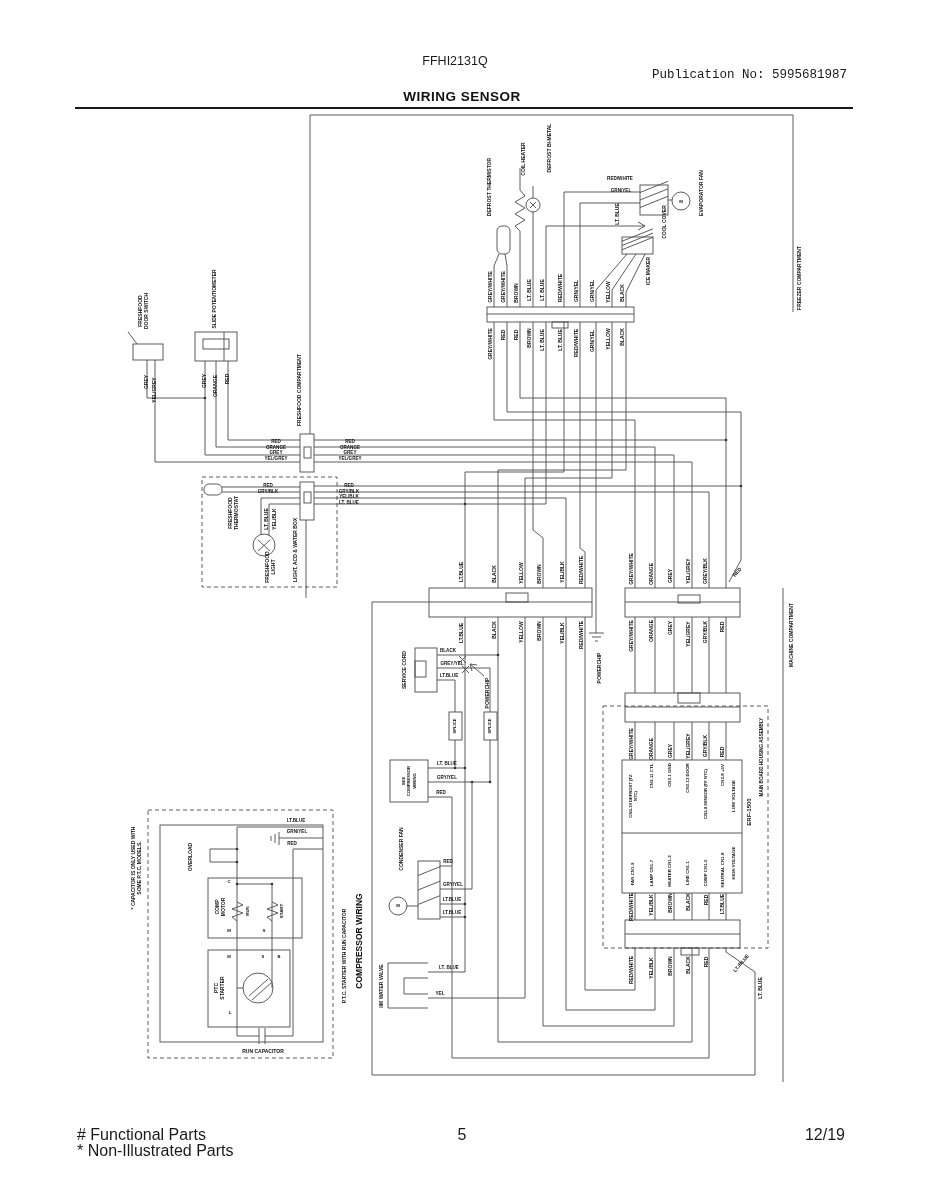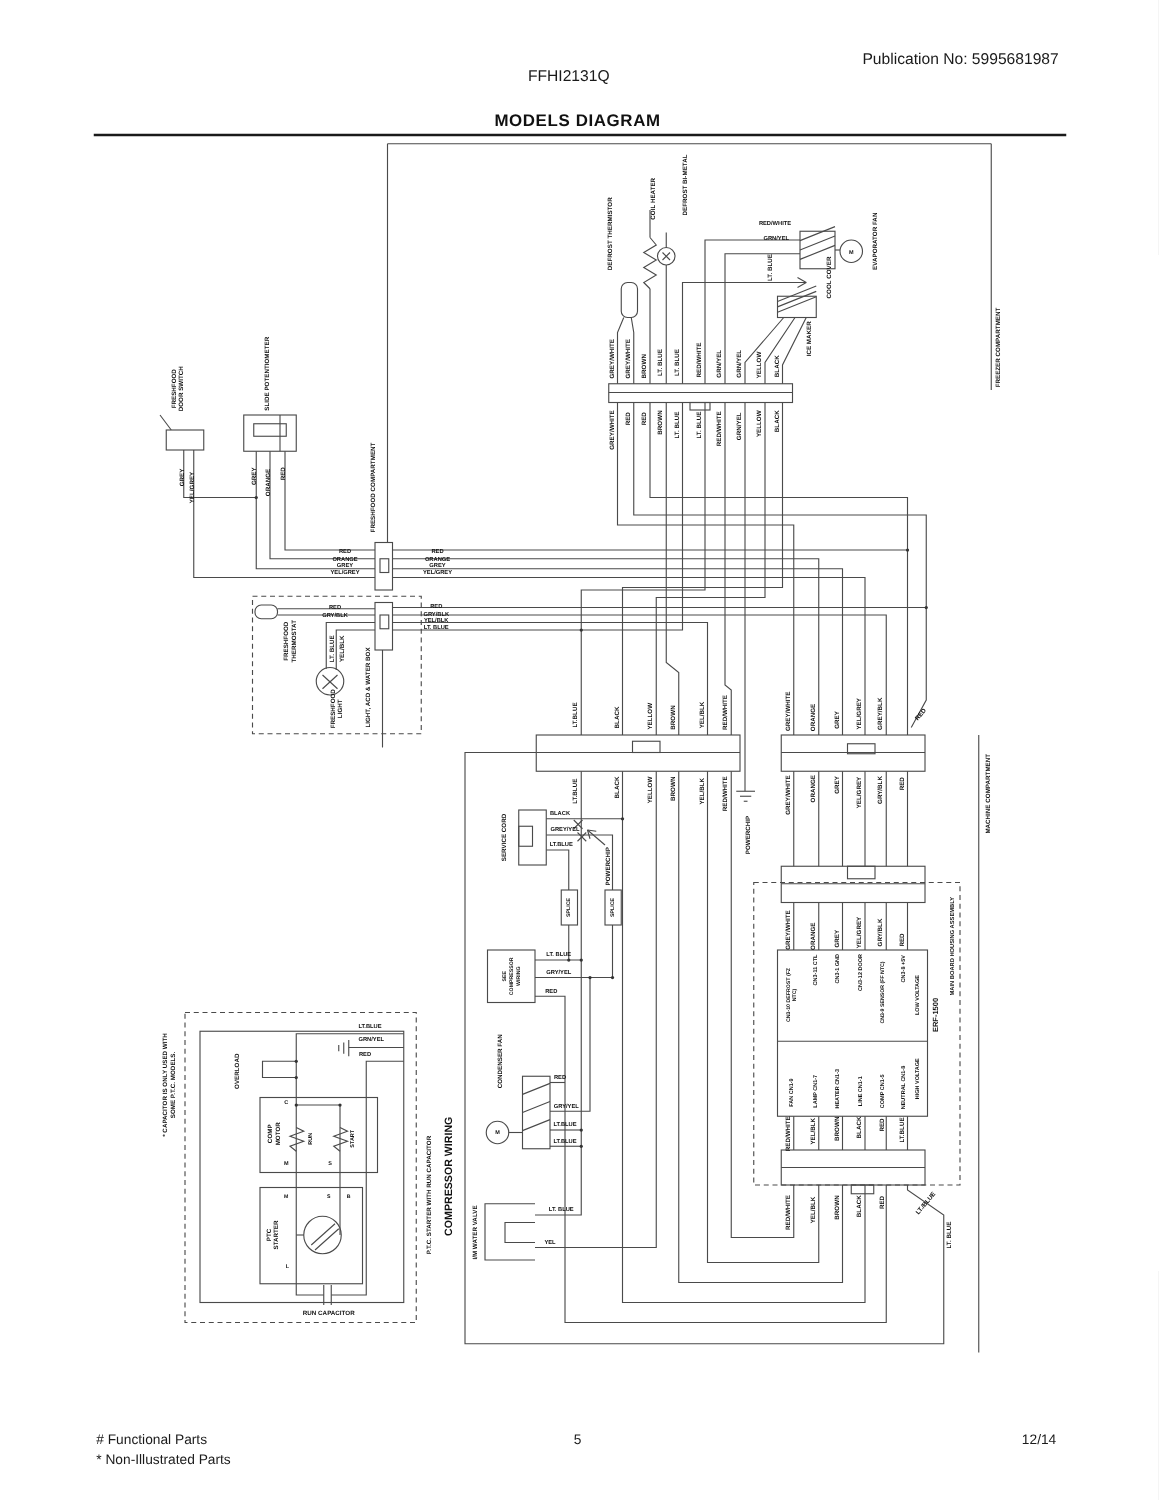--- a/index.html
+++ b/index.html
@@ -1,35 +1,35 @@
 <!DOCTYPE html>
 <html><head>
 <meta charset="utf-8">
 <style>
   html,body{margin:0;padding:0;background:#e8e8e8;}
   #page{position:relative;width:927px;height:1200px;background:#ffffff;overflow:hidden;
         font-family:"Liberation Sans",sans-serif;color:#111;}
   .hdr{position:absolute;font-size:12.5px;color:#1a1a1a;white-space:nowrap;}
   .title{position:absolute;font-size:13.5px;font-weight:bold;letter-spacing:.5px;white-space:nowrap;}
   .rule{position:absolute;height:2px;background:#1a1a1a;}
-  .ftr{position:absolute;font-size:11px;color:#1a1a1a;white-space:nowrap;margin-top:20px;}
+  .ftr{position:absolute;font-size:16px;color:#1a1a1a;white-space:nowrap;}
   #diagram{position:absolute;left:0;top:0;width:927px;height:1200px;}
   #diagram svg{position:absolute;left:0;top:0;}
   .wr{fill:none;stroke:#4a4a4a;stroke-width:0.9;}
   .dash{stroke-dasharray:4 3;}
   .lab{position:absolute;font-weight:bold;color:#111;line-height:1.25;white-space:pre;
        text-align:center;transform-origin:center;}
 </style>
 </head>
 <body>
 <div id="page">
 
 <div class="hdr" style="left:455px;top:54px;transform:translateX(-50%);">FFHI2131Q</div>
-<div class="hdr" style="right:80px;top:40px;">Publication No:  5995681987</div>
-<div class="title" style="left:462px;top:89px;transform:translateX(-50%);">MODELS DIAGRAM</div>
+<div class="hdr" style="right:80px;top:68px;font-family:Liberation Mono, monospace;">Publication No:  5995681987</div>
+<div class="title" style="left:462px;top:89px;transform:translateX(-50%);">WIRING SENSOR</div>
 <div class="rule" style="left:75px;top:107px;width:778px;"></div>
 
 <div id="diagram">
   <svg width="927" height="1200" viewBox="0 0 927 1200">
         <polyline points="310,115 793,115" class="wr"></polyline>
         <polyline points="793,115 793,312" class="wr"></polyline>
         <polyline points="310,115 310,434" class="wr"></polyline>
         <polyline points="783,588 783,1082" class="wr"></polyline>
         <polyline points="499,254 494,266 494,307" class="wr"></polyline>
         <polyline points="505,254 507,266 507,307" class="wr"></polyline>
@@ -384,15 +384,15 @@
       <div class="lab" style="left: 229px; top: 957px; font-size: 4.2px; transform: translate(-50%, -50%);">M</div>
       <div class="lab" style="left: 263px; top: 957px; font-size: 4.2px; transform: translate(-50%, -50%);">S</div>
       <div class="lab" style="left: 279px; top: 957px; font-size: 4.2px; transform: translate(-50%, -50%);">B</div>
       <div class="lab" style="left: 230px; top: 1013px; font-size: 4.4px; transform: translate(-50%, -50%);">L</div>
       <div class="lab" style="left: 263px; top: 1051px; font-size: 5px; transform: translate(-50%, -50%);">RUN CAPACITOR</div>
     </div>
 
 <div class="ftr" style="left:77px;top:1126px;"># Functional Parts</div>
 <div class="ftr" style="left:77px;top:1142px;">* Non-Illustrated Parts</div>
 <div class="ftr" style="left:462px;top:1126px;transform:translateX(-50%);">5</div>
-<div class="ftr" style="right:82px;top:1126px;">12/14</div>
+<div class="ftr" style="right:82px;top:1126px;">12/19</div>
 
 </div>
 
 </body></html>

